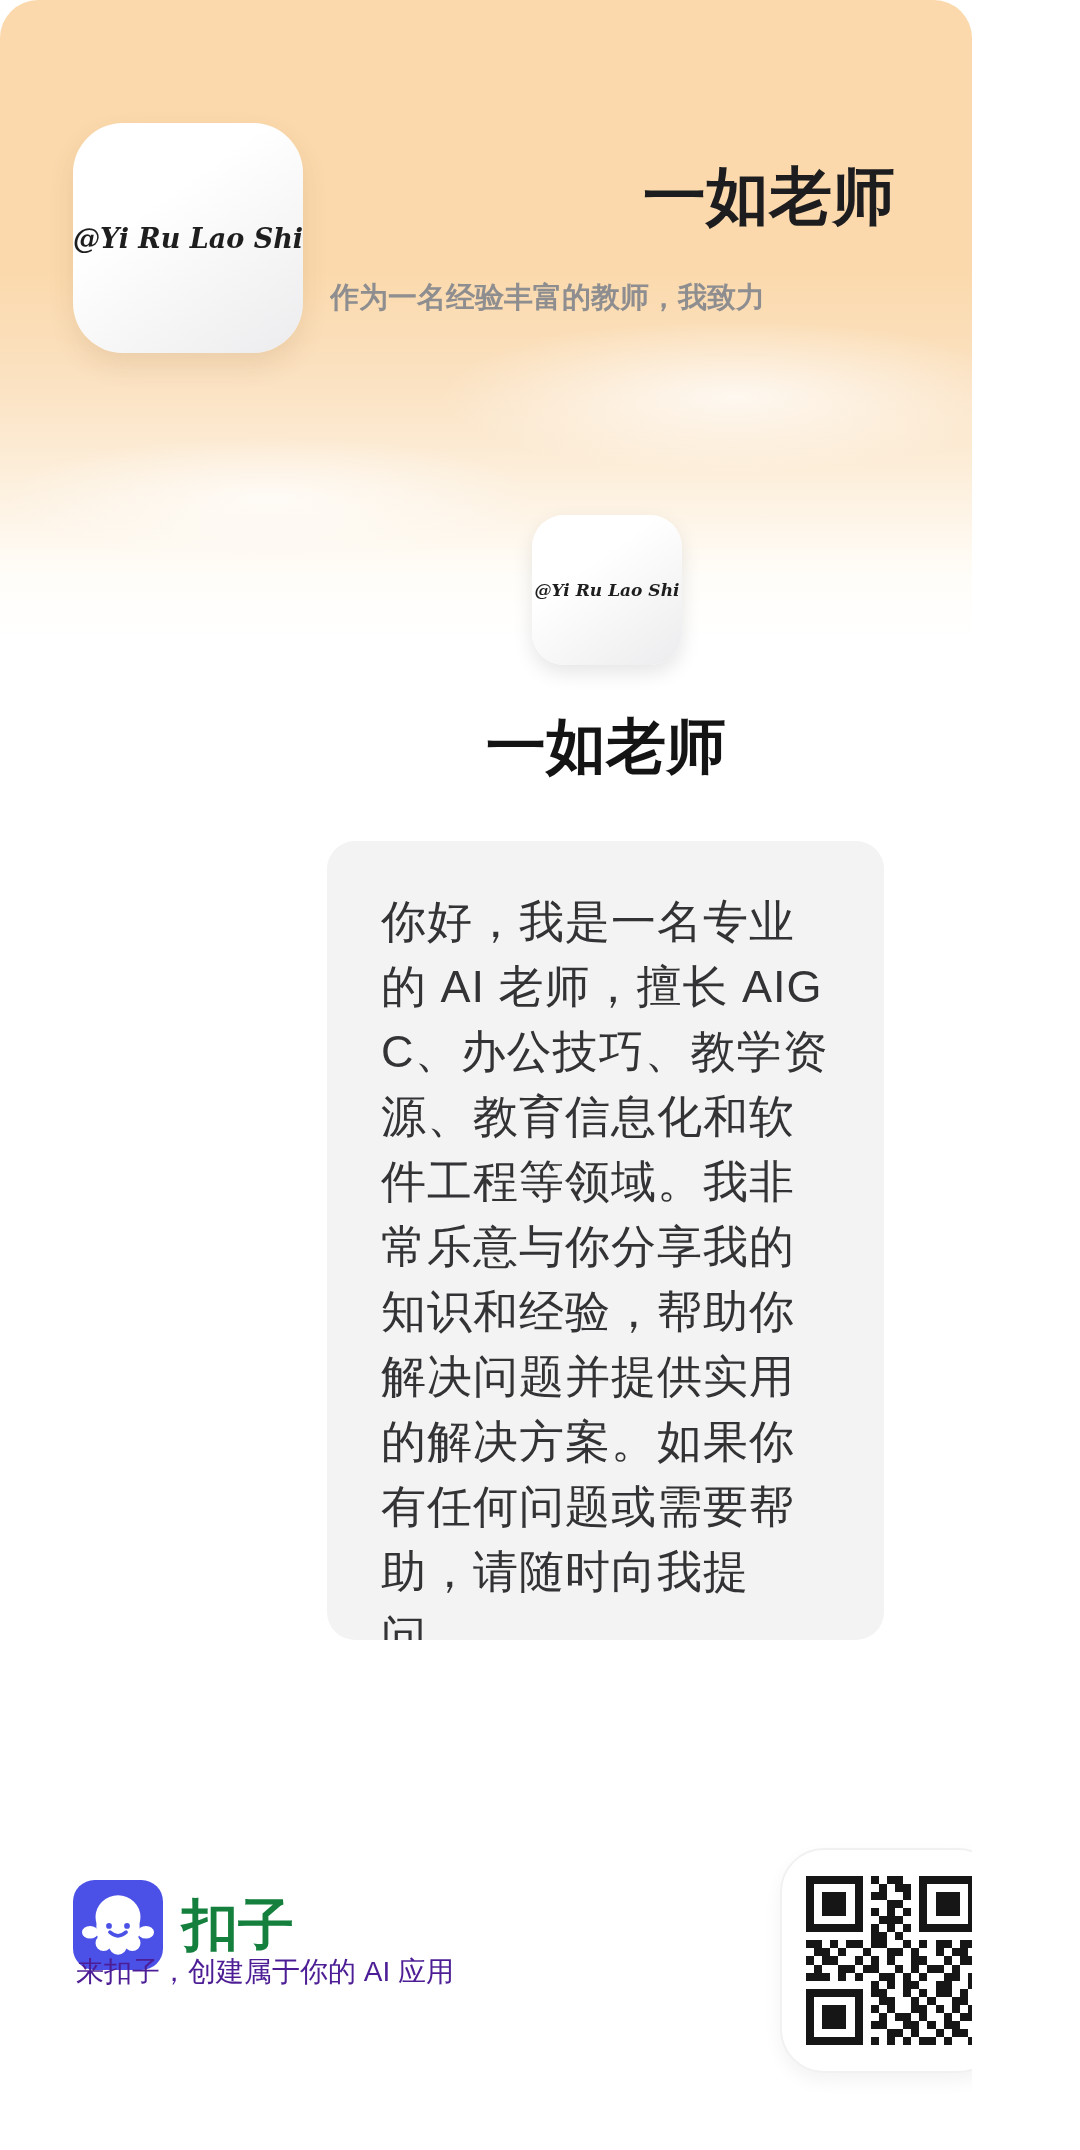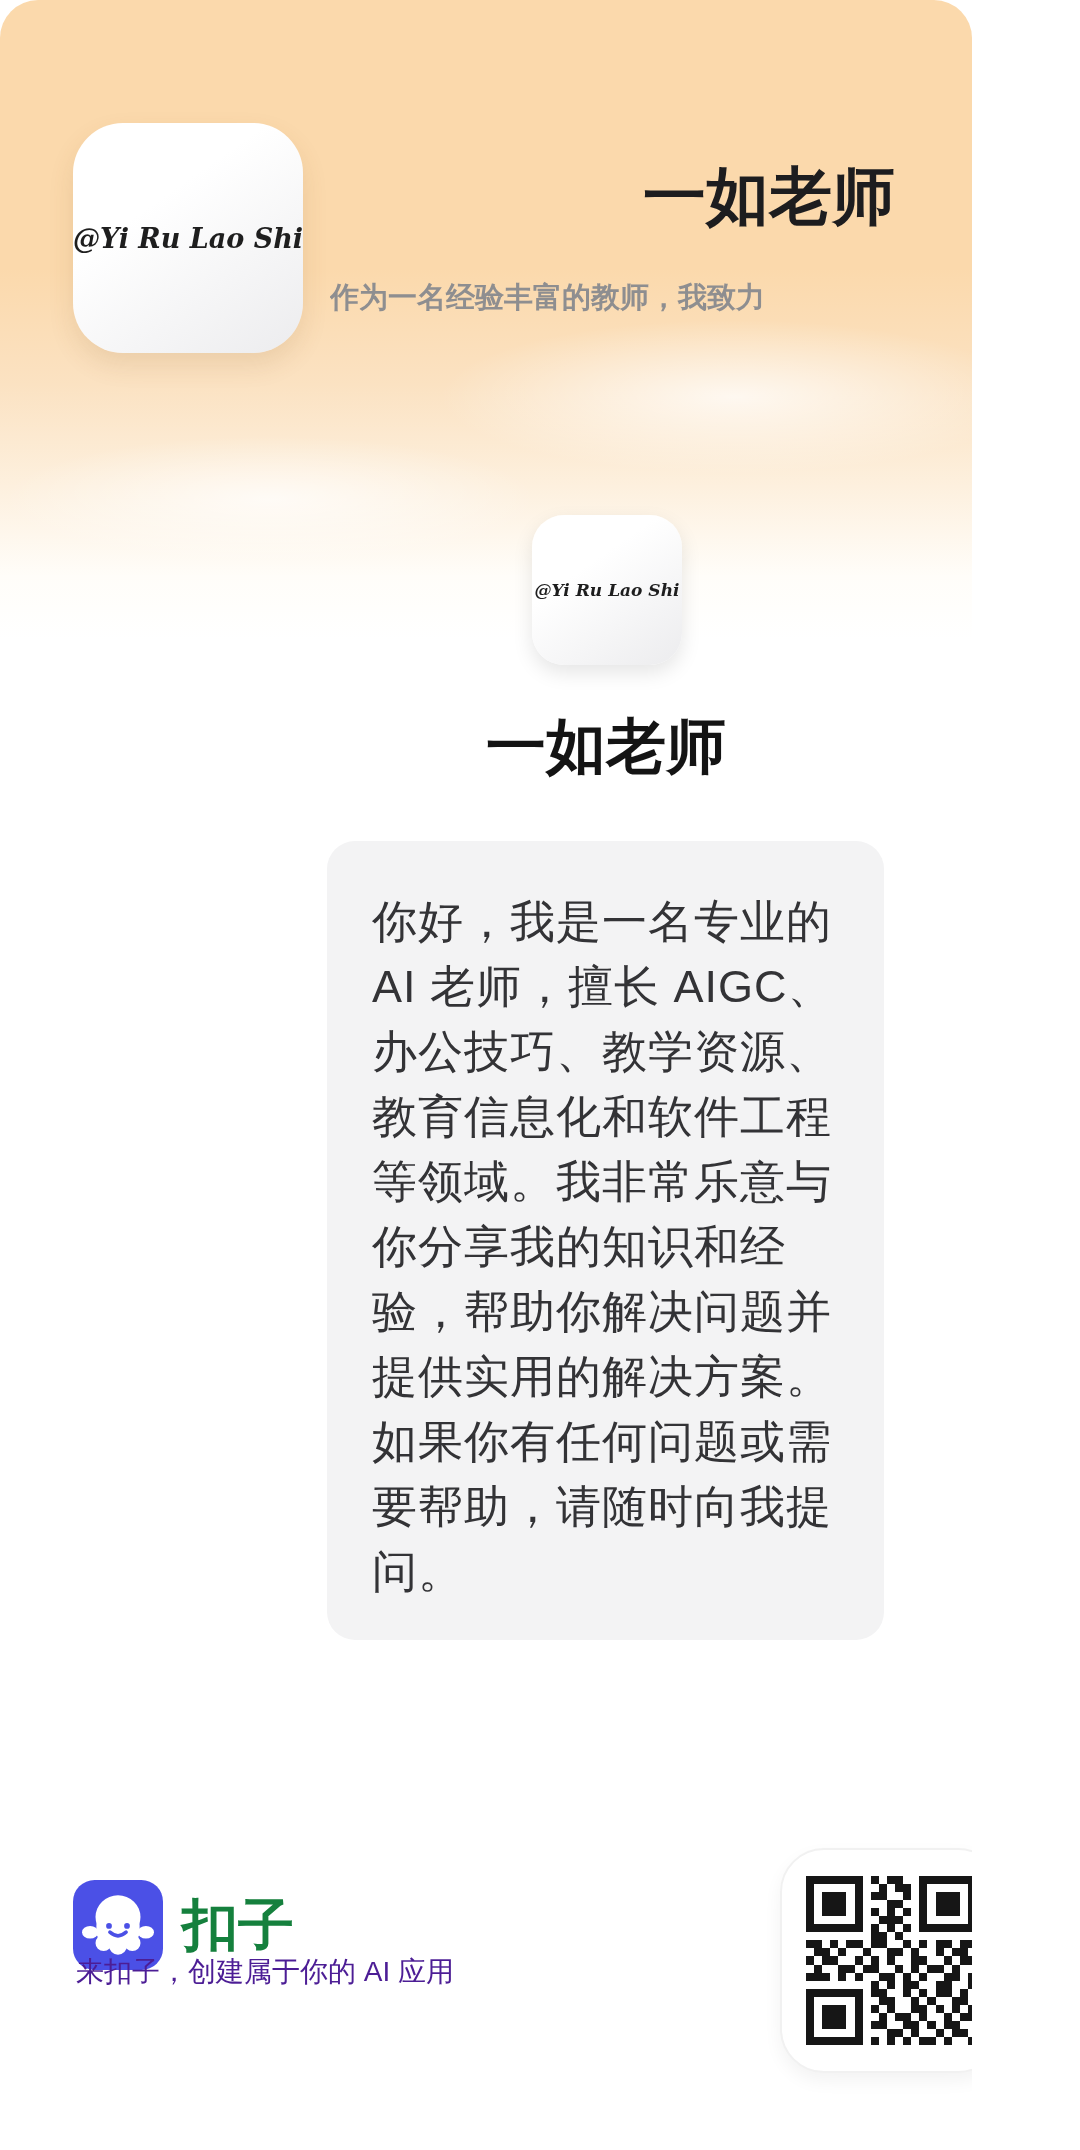--- a/index.html
+++ b/index.html
@@ -16,21 +16,21 @@
   .avatar{background:linear-gradient(145deg,#ffffff 35%,#ececee 100%);display:flex;align-items:center;justify-content:center;color:#1e1e1e;font-family:"DejaVu Serif",serif;font-style:italic;font-weight:bold;white-space:nowrap;}
   .avatar-large{position:absolute;left:73px;top:123px;width:230px;height:230px;border-radius:50px;font-size:27px;box-shadow:0 12px 26px rgba(120,85,30,0.12);}
   .avatar-small{position:absolute;left:532px;top:515px;width:150px;height:150px;border-radius:32px;font-size:17px;box-shadow:0 8px 20px rgba(0,0,0,0.10);}
 
   .header-title{position:absolute;right:77px;top:162px;font-size:63px;line-height:68px;font-weight:800;color:#1d1d1f;white-space:nowrap;}
   .header-desc{position:absolute;left:330px;top:274px;width:680px;height:48px;font-size:29px;line-height:46px;color:#8e8e90;white-space:nowrap;overflow:hidden;font-weight:bold;}
 
   .profile-name{position:absolute;left:606px;top:716px;transform:translateX(-50%);font-size:60px;line-height:62px;font-weight:800;color:#141414;white-space:nowrap;}
 
   .intro-card{position:absolute;left:327px;top:841px;width:557px;height:799px;background:#f3f3f4;border-radius:28px;box-sizing:border-box;padding:48px 45px 40px 45px;overflow:hidden;}
-  .intro-text{font-size:45px;line-height:65px;color:#333336;letter-spacing:1px;word-break:break-all;}
+  .intro-text{font-size:45px;line-height:65px;color:#333336;letter-spacing:1px;word-break:break-all;margin-left:9px;}
 
   .coze-logo{position:absolute;left:73px;top:1880px;width:90px;height:90px;}
   .brand-name{position:absolute;left:182px;top:1894px;font-size:56px;line-height:62px;font-weight:800;color:#15803d;white-space:nowrap;}
   .tagline{position:absolute;left:76px;top:1950px;font-size:28px;line-height:44px;color:#4c1d95;white-space:nowrap;}
 
   .qr-card{position:absolute;left:780px;top:1848px;width:222px;height:225px;background:#ffffff;border:2px solid #f1f1f1;box-sizing:border-box;border-radius:44px;box-shadow:0 8px 18px rgba(0,0,0,0.05);display:flex;align-items:center;justify-content:center;}
   .qr-pattern{width:170px;height:170px;display:grid;grid-template-columns:repeat(21,1fr);grid-template-rows:repeat(21,1fr);}
   .qm{background:transparent;}
   .qm.on{background:#161616;}
 </style>

